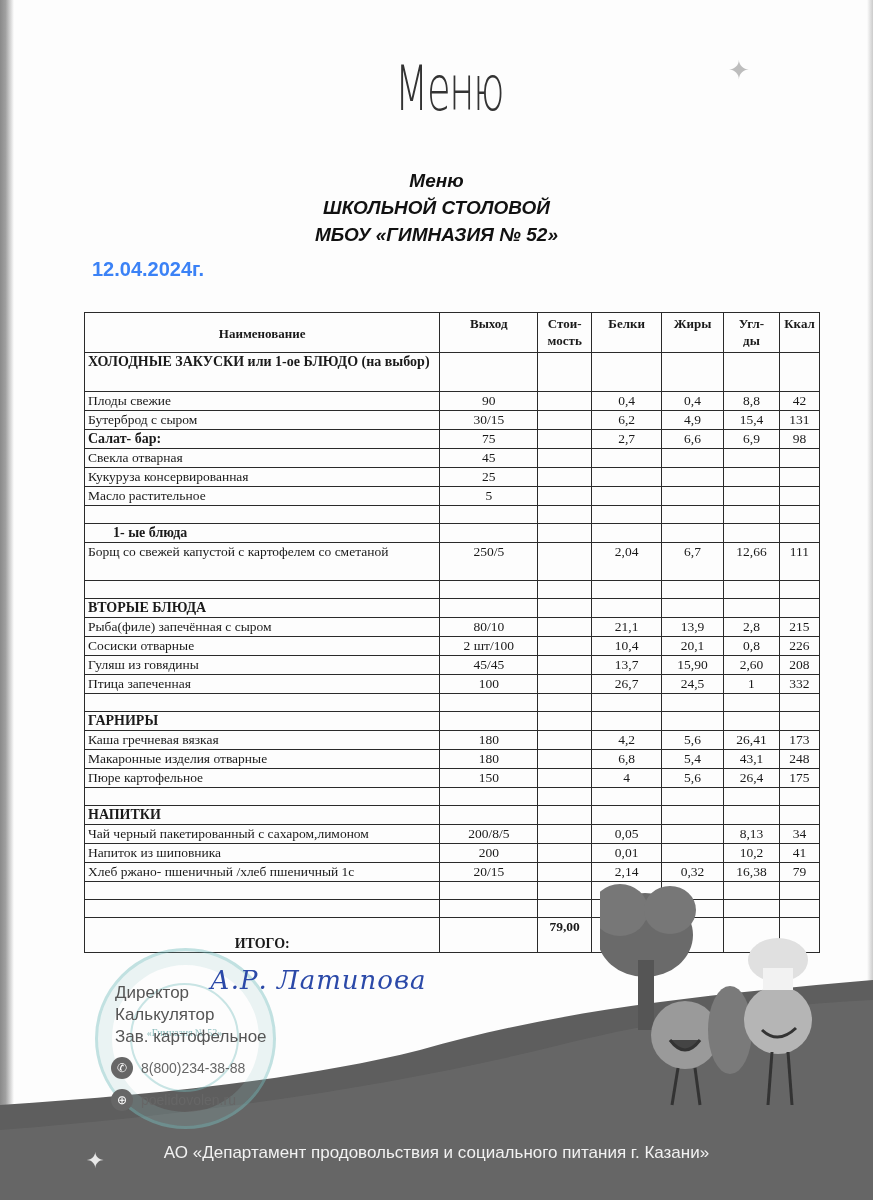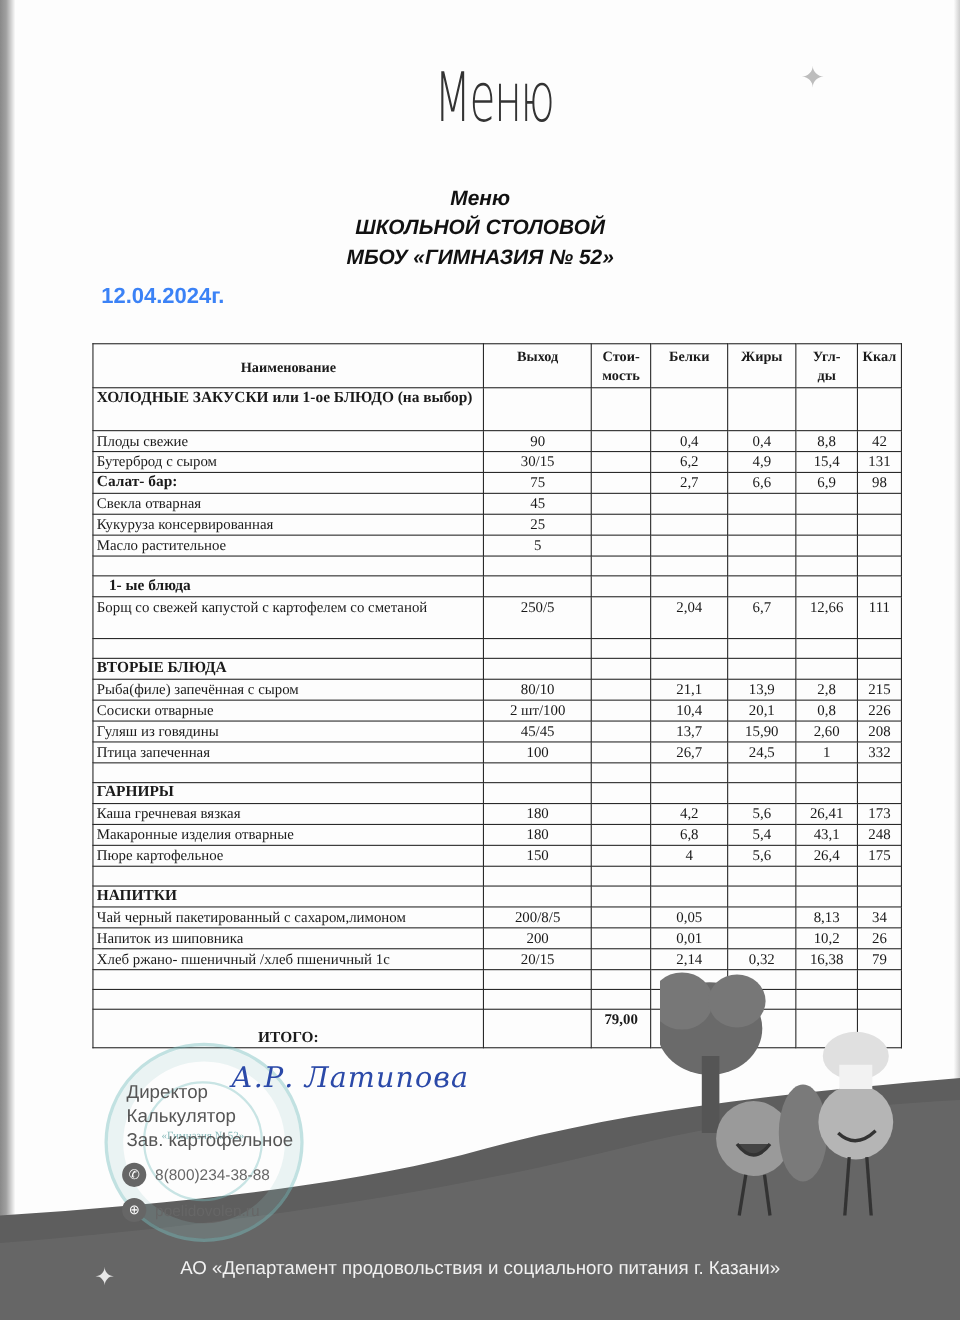--- a/index.html
+++ b/index.html
@@ -132,21 +132,21 @@
       <tr style="height: 18px;">
         <td></td>
         <td></td>
         <td></td>
         <td></td>
         <td></td>
         <td></td>
         <td></td>
       </tr>
       <tr style="height: 19px;">
-        <td class="cat" style="padding-left: 14px;">1-   ые блюда</td>
+        <td class="cat" style="padding-left: 28px;">1-   ые блюда</td>
         <td></td>
         <td></td>
         <td></td>
         <td></td>
         <td></td>
         <td></td>
       </tr>
       <tr style="height: 38px;">
         <td>Борщ со свежей капустой с картофелем со сметаной</td>
         <td class="num">250/5</td>
@@ -282,21 +282,21 @@
         <td class="num">8,13</td>
         <td class="num">34</td>
       </tr>
       <tr style="height: 19px;">
         <td>Напиток из шиповника</td>
         <td class="num">200</td>
         <td class="num"></td>
         <td class="num">0,01</td>
         <td class="num"></td>
         <td class="num">10,2</td>
-        <td class="num">26</td>
+        <td class="num">41</td>
       </tr>
       <tr style="height: 19px;">
         <td>Хлеб ржано- пшеничный /хлеб пшеничный 1с</td>
         <td class="num">20/15</td>
         <td class="num"></td>
         <td class="num">2,14</td>
         <td class="num">0,32</td>
         <td class="num">16,38</td>
         <td class="num">79</td>
       </tr>

